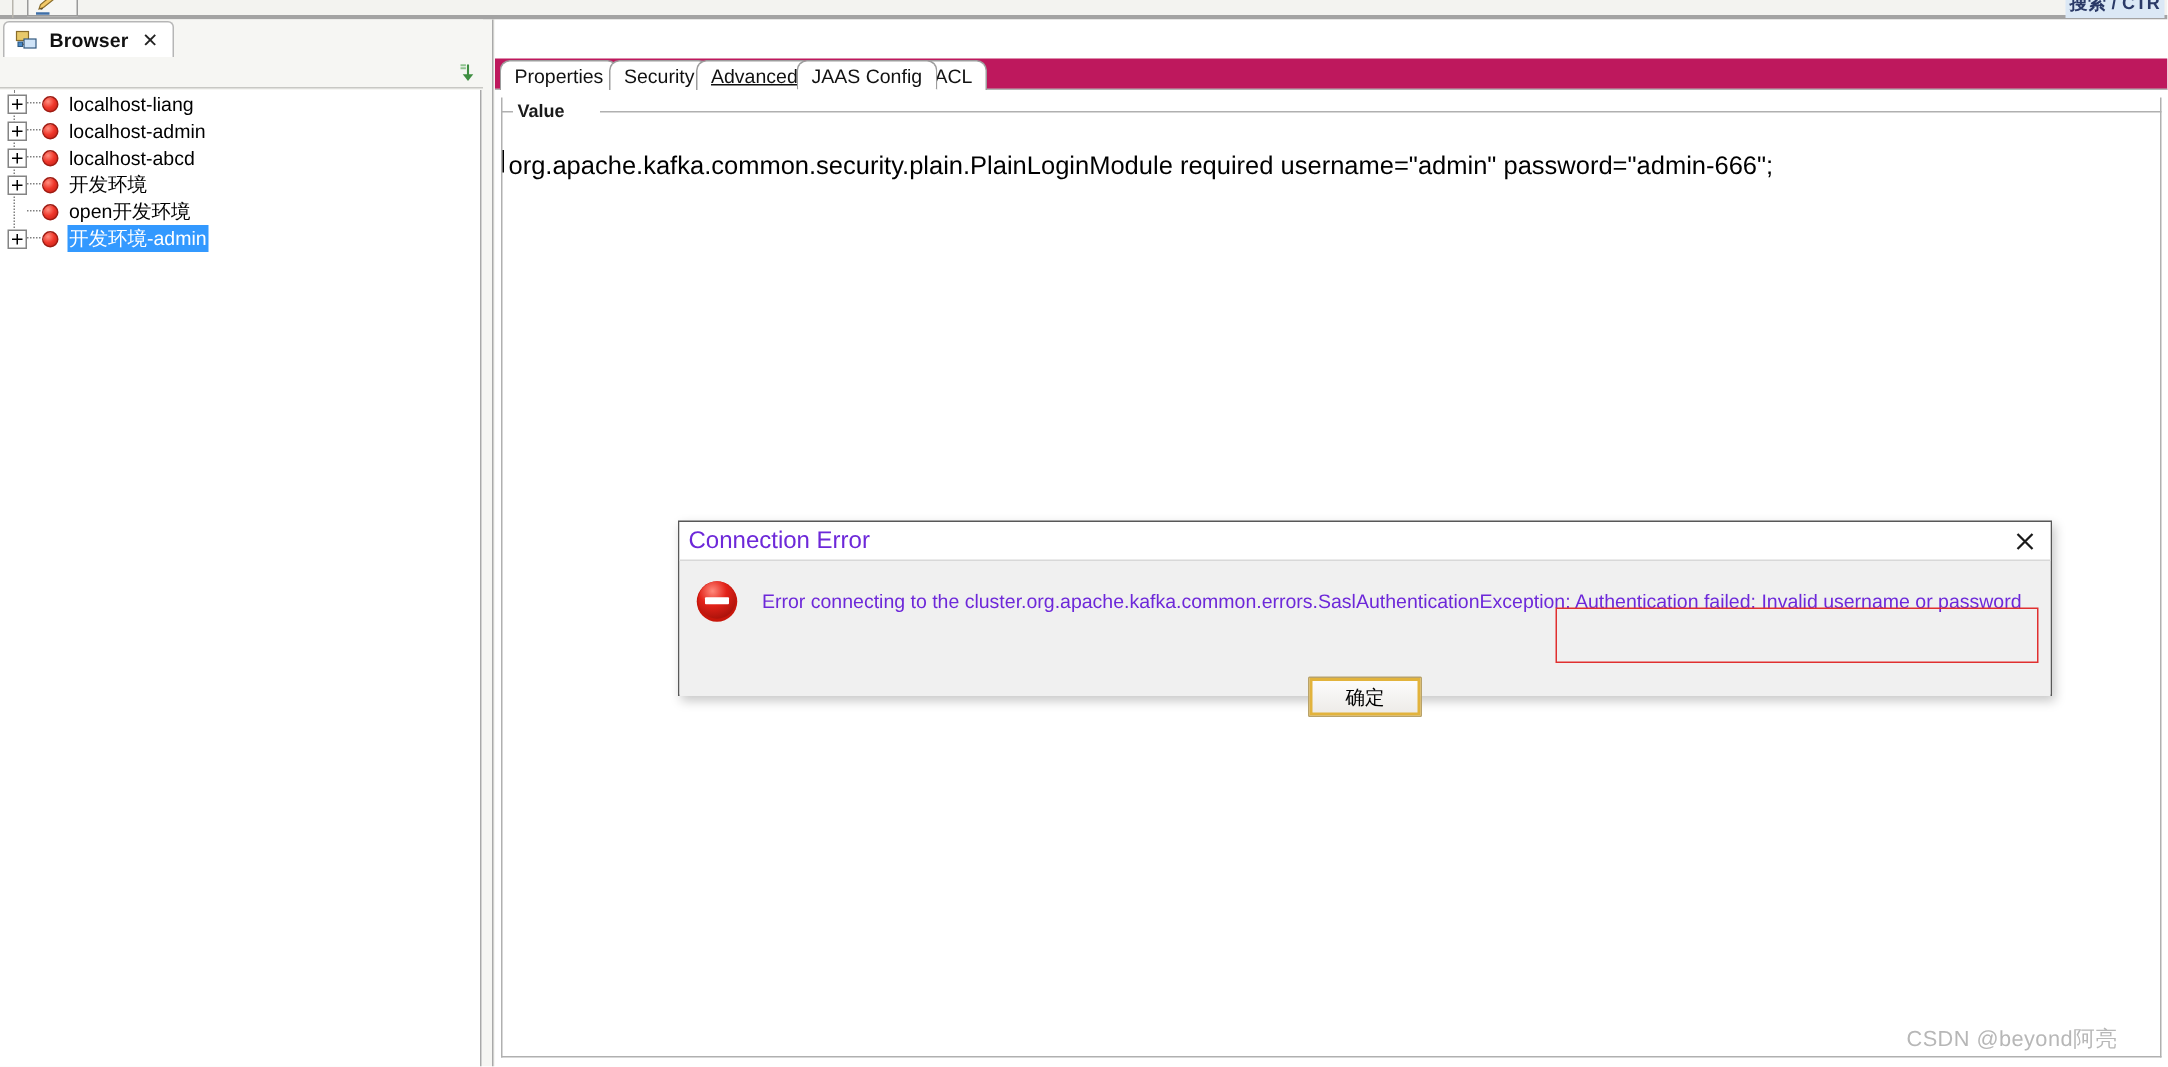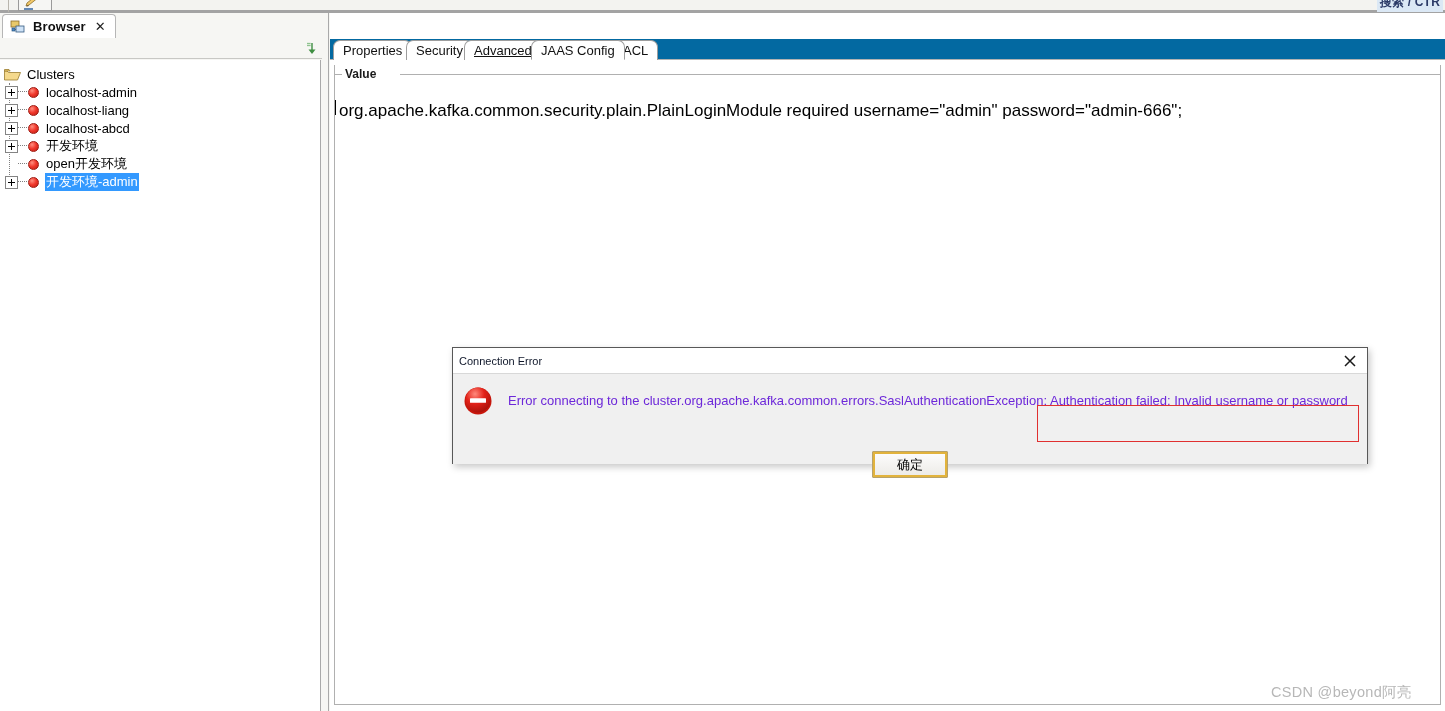--- a/index.html
+++ b/index.html
@@ -216,21 +216,21 @@
     left: 330px; top: 13px;
     width: 1115px; height: 698px;
     background: #ffffff;
   }
   .editor-tabbar {
     position: absolute;
     left: 0; top: 26px;
     width: 1115px; height: 21px;
     border-bottom: 1px solid #b3b3b3;
     box-sizing: border-box;
-    background: #0369a1;
+    background: #be185d;
   }
   .etab {
     position: absolute;
     top: 1px;
     height: 20px;
     padding: 0 9px;
     display: flex;
     align-items: center;
     font-size: 13px;
     color: #111;
@@ -308,22 +308,22 @@
     left: 0; top: 0;
     width: 100%; height: 26px;
     background: #ffffff;
     border-bottom: 1px solid #d8d8d8;
     box-sizing: border-box;
     display: flex;
     align-items: center;
   }
   .dialog-title {
     margin-left: 6px;
-    font-size: 11px;
-    color: #0f172a;
+    font-size: 16px;
+    color: #6d28d9;
   }
   .dialog-close {
     position: absolute;
     right: 8px; top: 4px;
     width: 18px; height: 18px;
     cursor: pointer;
   }
   .dialog-body {
     position: absolute;
     left: 0; top: 26px;
@@ -414,43 +414,36 @@
     <svg class="collapse-icon" viewBox="0 0 16 16">
       <path d="M10 2 L10 9" stroke="#3e8e41" stroke-width="1.4" fill="none"></path>
       <path d="M6.5 8.5 L10 13 L13.5 8.5 Z" fill="#3e8e41"></path>
       <path d="M5 2.5 L8.6 2.5" stroke="#8fc38f" stroke-width="1.3"></path>
       <path d="M5 4.5 L8.6 4.5" stroke="#8fc38f" stroke-width="1.3"></path>
     </svg>
   </div>
 
   <div class="tree-area">
 
-    <div class="tree-row tree-root" style="margin-top:5px;">
-      <svg class="folder-icon" viewBox="0 0 17 13">
-        <path d="M0.5 3 L0.5 12 L13.5 12 L16.5 4.5 L4.5 4.5 L3 3 Z" fill="#f5d98c" stroke="#9a7c2e" stroke-width="0.8"></path>
-        <path d="M0.5 3 L0.5 1.5 L5 1.5 L6.2 3 Z" fill="#f0cf74" stroke="#9a7c2e" stroke-width="0.8"></path>
-      </svg>
-      <span class="root-label">Clusters</span>
-    </div>
 
     <div style="position:relative;">
       <div class="vline" style="top:0px; height:92px;"></div>
+
+      <div class="tree-row tree-child">
+        <span class="expander"></span>
+        <span class="dotline"></span>
+        <span class="bullet"></span>
+        <span class="node-label">localhost-liang</span>
+      </div>
 
       <div class="tree-row tree-child">
         <span class="expander"></span>
         <span class="dotline"></span>
         <span class="bullet"></span>
         <span class="node-label">localhost-admin</span>
-      </div>
-
-      <div class="tree-row tree-child">
-        <span class="expander"></span>
-        <span class="dotline"></span>
-        <span class="bullet"></span>
-        <span class="node-label">localhost-liang</span>
       </div>
 
       <div class="tree-row tree-child">
         <span class="expander"></span>
         <span class="dotline"></span>
         <span class="bullet"></span>
         <span class="node-label">localhost-abcd</span>
       </div>
 
       <div class="tree-row tree-child">

